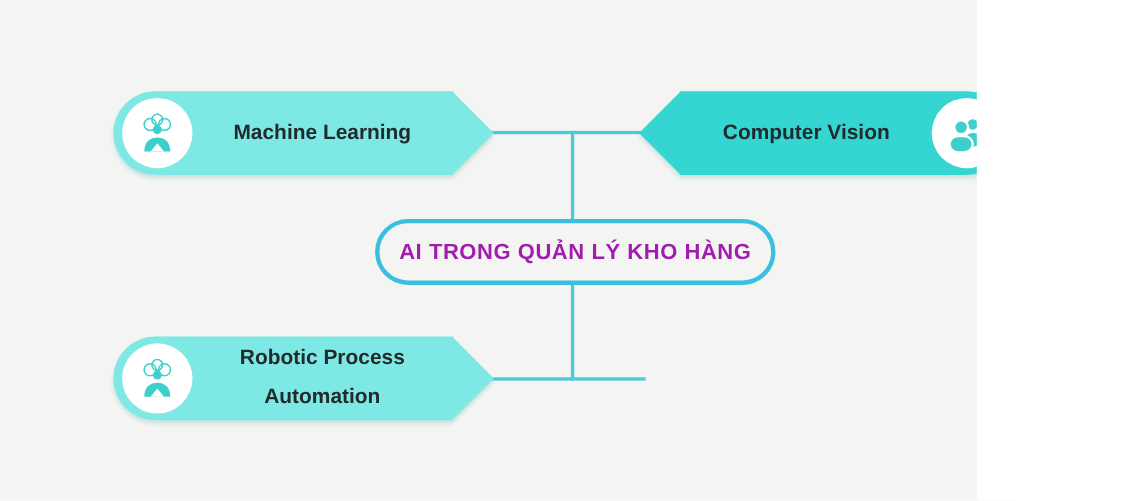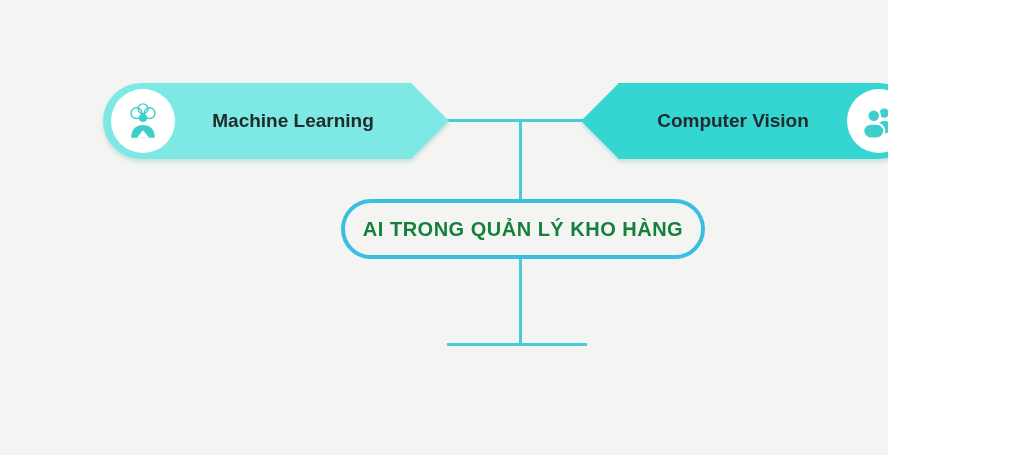--- a/index.html
+++ b/index.html
@@ -93,21 +93,21 @@
     border-radius: 32px;
     display: flex;
     align-items: center;
     justify-content: center;
     z-index: 2;
   }
   .center-label {
     font-size: 20px;
     font-weight: 700;
     letter-spacing: 0.5px;
-    color: #15803d;
+    color: #a21caf;
     white-space: nowrap;
   }
 </style>
 </head>
 <body>
 
 <div class="canvas">
 
   <div class="line h-top"></div>
   <div class="line h-bottom"></div>
@@ -146,15 +146,32 @@
         </g>
       </svg>
     </div>
     <div class="node-label">Computer Vision</div>
   </div>
 
   <div class="center-node">
     <div class="center-label">AI TRONG QUẢN LÝ KHO HÀNG</div>
   </div>
 
+  <div class="node bl light point-right">
+    <div class="shape"></div>
+    <div class="tip"></div>
+    <div class="icon-circle">
+      <svg viewBox="0 0 48 48">
+        <g fill="none" stroke="#3ccfcc" stroke-width="1.6">
+          <circle cx="16.5" cy="15" r="6.2"></circle>
+          <circle cx="31.5" cy="15" r="6.2"></circle>
+          <circle cx="24" cy="10" r="5.6"></circle>
+        </g>
+        <circle cx="24" cy="20.5" r="4.6" fill="#3ccfcc"></circle>
+        <path d="M10.5 43 C10.5 33 16.5 28.5 24 28.5 C31.5 28.5 37.5 33 37.5 43 Z" fill="#3ccfcc"></path>
+        <path d="M17 43 L24 34.5 L31 43 Z" fill="#ffffff"></path>
+      </svg>
+    </div>
+    <div class="node-label">Robotic Process Automation</div>
+  </div>
 
 
 </div>
 
 </body></html>

